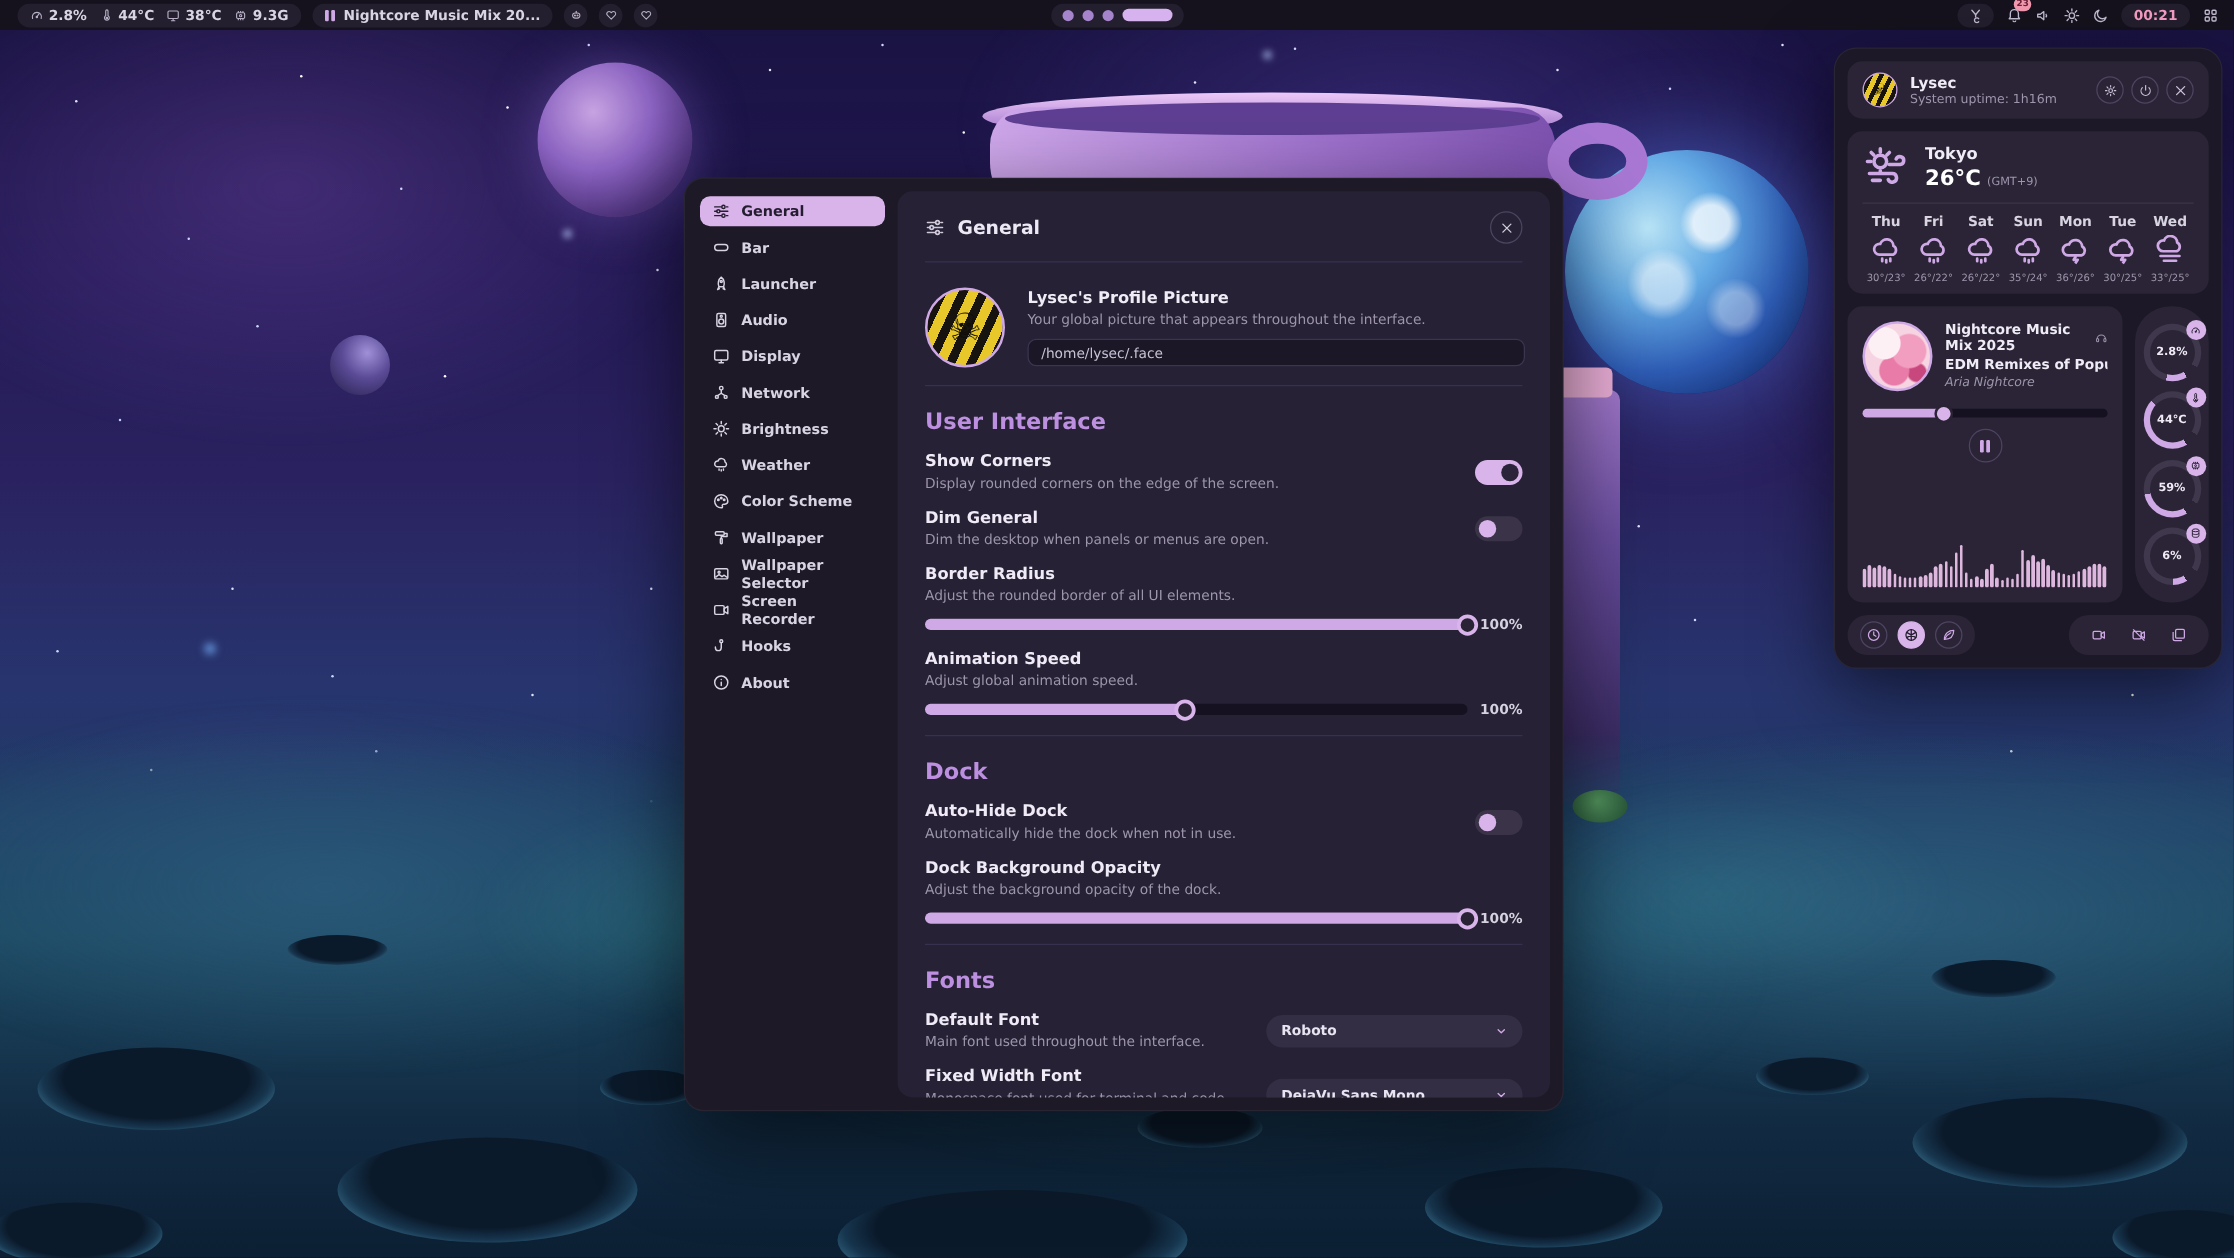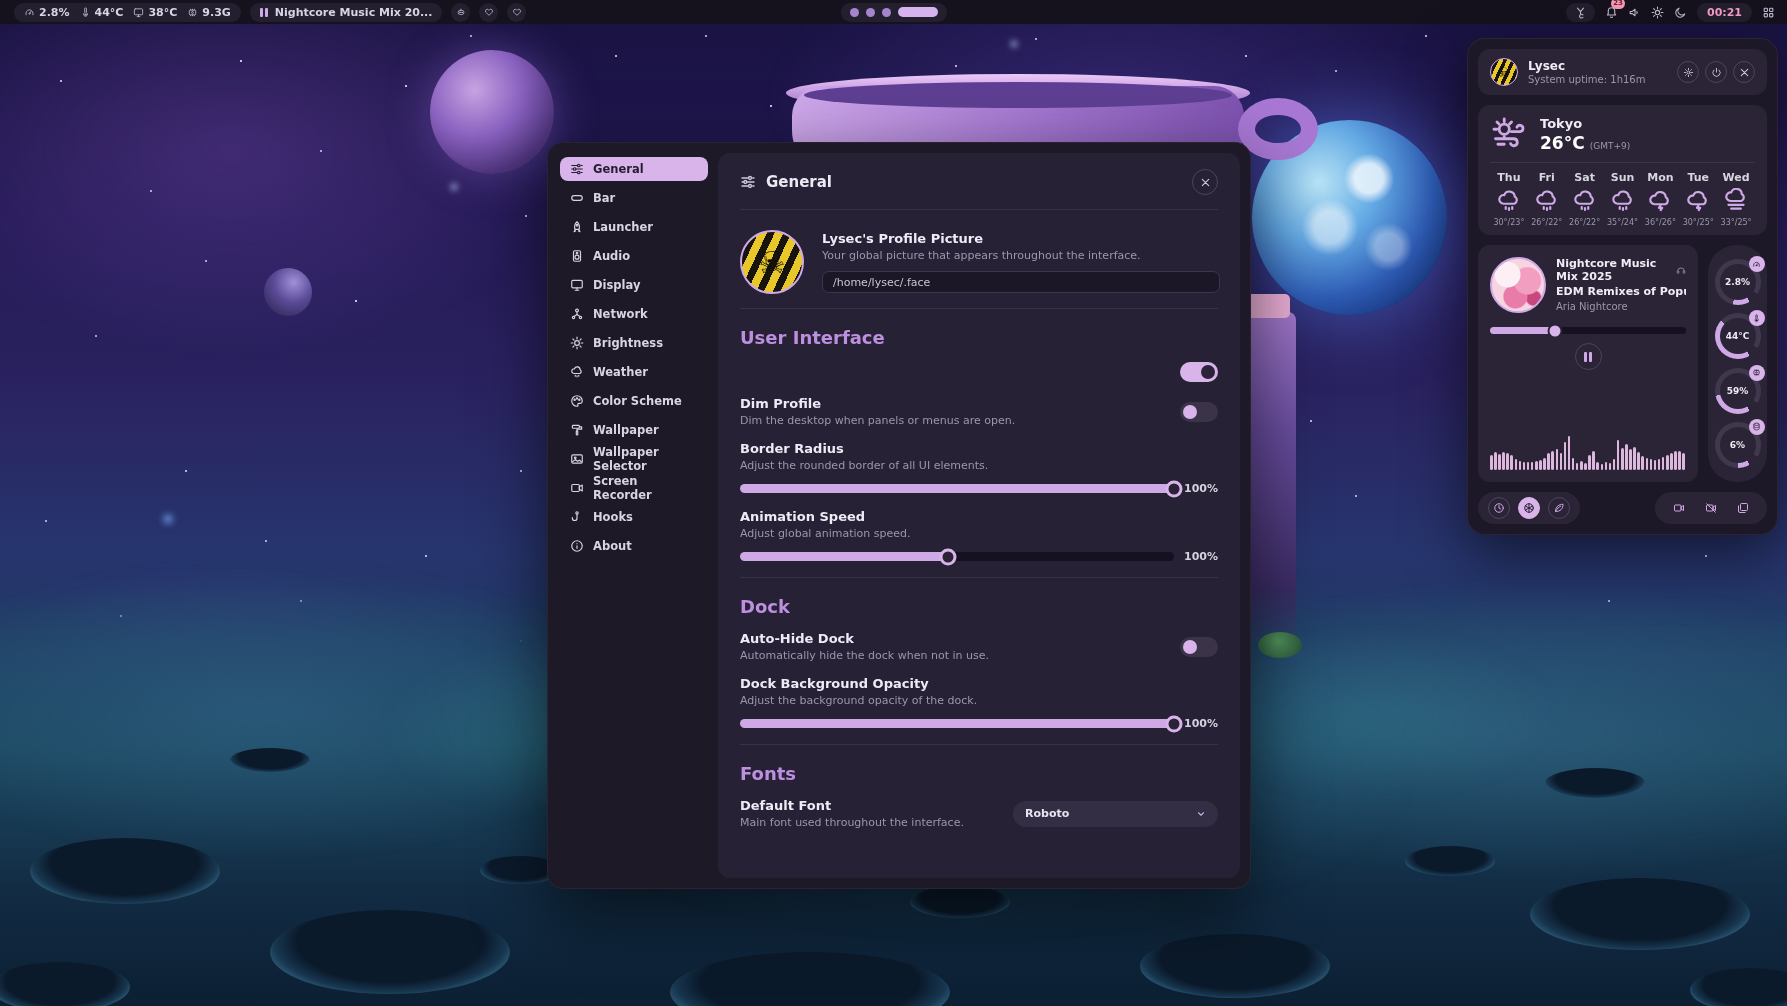--- a/index.html
+++ b/index.html
@@ -170,21 +170,21 @@
   .media-card { flex:1; padding:12px; display:flex; flex-direction:column; }
   .m-top { display:flex; gap:10px; }
   .album { width:56px; height:56px; border-radius:50%; border:2px solid #cfa9e6; flex:0 0 auto; background:#f7d4e2;
     background-image:radial-gradient(circle at 30% 30%, #fdf0f5 0 24%, transparent 26%),
       radial-gradient(circle at 68% 42%, #f29ec0 0 28%, transparent 31%),
       radial-gradient(circle at 45% 72%, #e87ba8 0 24%, transparent 27%),
       radial-gradient(circle at 80% 75%, #c8487e 0 12%, transparent 15%); }
   .m-line1 { font-size:11px; font-weight:bold; color:#f0ecf6; display:flex; align-items:center; gap:4px; }
   .m-line1 .ic { width:10px; height:10px; color:#9d96ac; flex:0 0 auto; }
   .m-line2 { font-size:11px; font-weight:bold; color:#f0ecf6; margin-top:2px; white-space:nowrap; overflow:hidden; max-width:130px; }
-  .m-artist { font-size:10px; color:#9d96ac; margin-top:3px; }
+  .m-artist { font-size:10px; color:#9d96ac; margin-top:3px;font-style:italic; }
   .m-progress { margin-top:14px; height:7px; border-radius:4px; background:#161121; position:relative; }
   .m-progress .fill { position:absolute; left:0; top:0; bottom:0; width:calc(var(--fill)*1%); background:#cfa9e6; border-radius:4px; }
   .m-progress .knob { position:absolute; top:50%; left:calc(var(--fill)*1%); transform:translate(-50%,-50%);
     width:15px; height:15px; border-radius:50%; background:#d9b4ea; border:2px solid #2a2335; }
   .m-pause { align-self:center; margin-top:9px; width:27px; height:27px; border-radius:50%; border:1.2px solid #4d4560;
     display:flex; align-items:center; justify-content:center; gap:2.5px; }
   .m-pause i { width:3px; height:10px; background:#cfa9e6; border-radius:1px; }
   .viz { margin-top:auto; height:46px; display:flex; align-items:flex-end; gap:1.6px; overflow:hidden; }
   .vbar { width:2.5px; border-radius:1.5px; background:#ddb7de; flex:0 0 auto; }
   .stats-col { width:64px; border-radius:28px; background:#2a2436; display:flex; flex-direction:column;
@@ -618,25 +618,29 @@
           <div class="prof-title">Lysec's Profile Picture</div>
           <div class="prof-desc">Your global picture that appears throughout the interface.</div>
           <div class="prof-input">/home/lysec/.face</div>
         </div>
       </div>
 
       <div class="sep"></div>
       <div class="sec-title">User Interface</div>
 
       <div class="row row-flex">
+        <div>
+          <div class="row-title">Show Corners</div>
+          <div class="row-desc">Display rounded corners on the edge of the screen.</div>
+        </div>
         <div class="toggle on"></div>
       </div>
       <div class="row row-flex">
         <div>
-          <div class="row-title">Dim Profile</div>
+          <div class="row-title">Dim General</div>
           <div class="row-desc">Dim the desktop when panels or menus are open.</div>
         </div>
         <div class="toggle off"></div>
       </div>
       <div class="row">
         <div class="row-title">Border Radius</div>
         <div class="row-desc">Adjust the rounded border of all UI elements.</div>
         <div class="slider-line">
           <div class="slider" style="--fill: 100;">
             <div class="fill"></div>
@@ -682,20 +686,32 @@
       <div class="sep"></div>
       <div class="sec-title">Fonts</div>
 
       <div class="row row-flex">
         <div>
           <div class="row-title">Default Font</div>
           <div class="row-desc">Main font used throughout the interface.</div>
         </div>
         <div class="dropdown">
           <span class="dd-value">Roboto</span>
+          <svg class="dd-chev" viewBox="0 0 24 24">
+              <use href="#i-chev"></use>
+            </svg>
+        </div>
+      </div>
+      <div class="row row-flex">
+        <div>
+          <div class="row-title">Fixed Width Font</div>
+          <div class="row-desc">Monospace font used for terminal and code display.</div>
+        </div>
+        <div class="dropdown">
+          <span class="dd-value">DejaVu Sans Mono</span>
           <svg class="dd-chev" viewBox="0 0 24 24">
               <use href="#i-chev"></use>
             </svg>
         </div>
       </div>
 
     </div>
   </div>
 
   <div id="rpanel">

